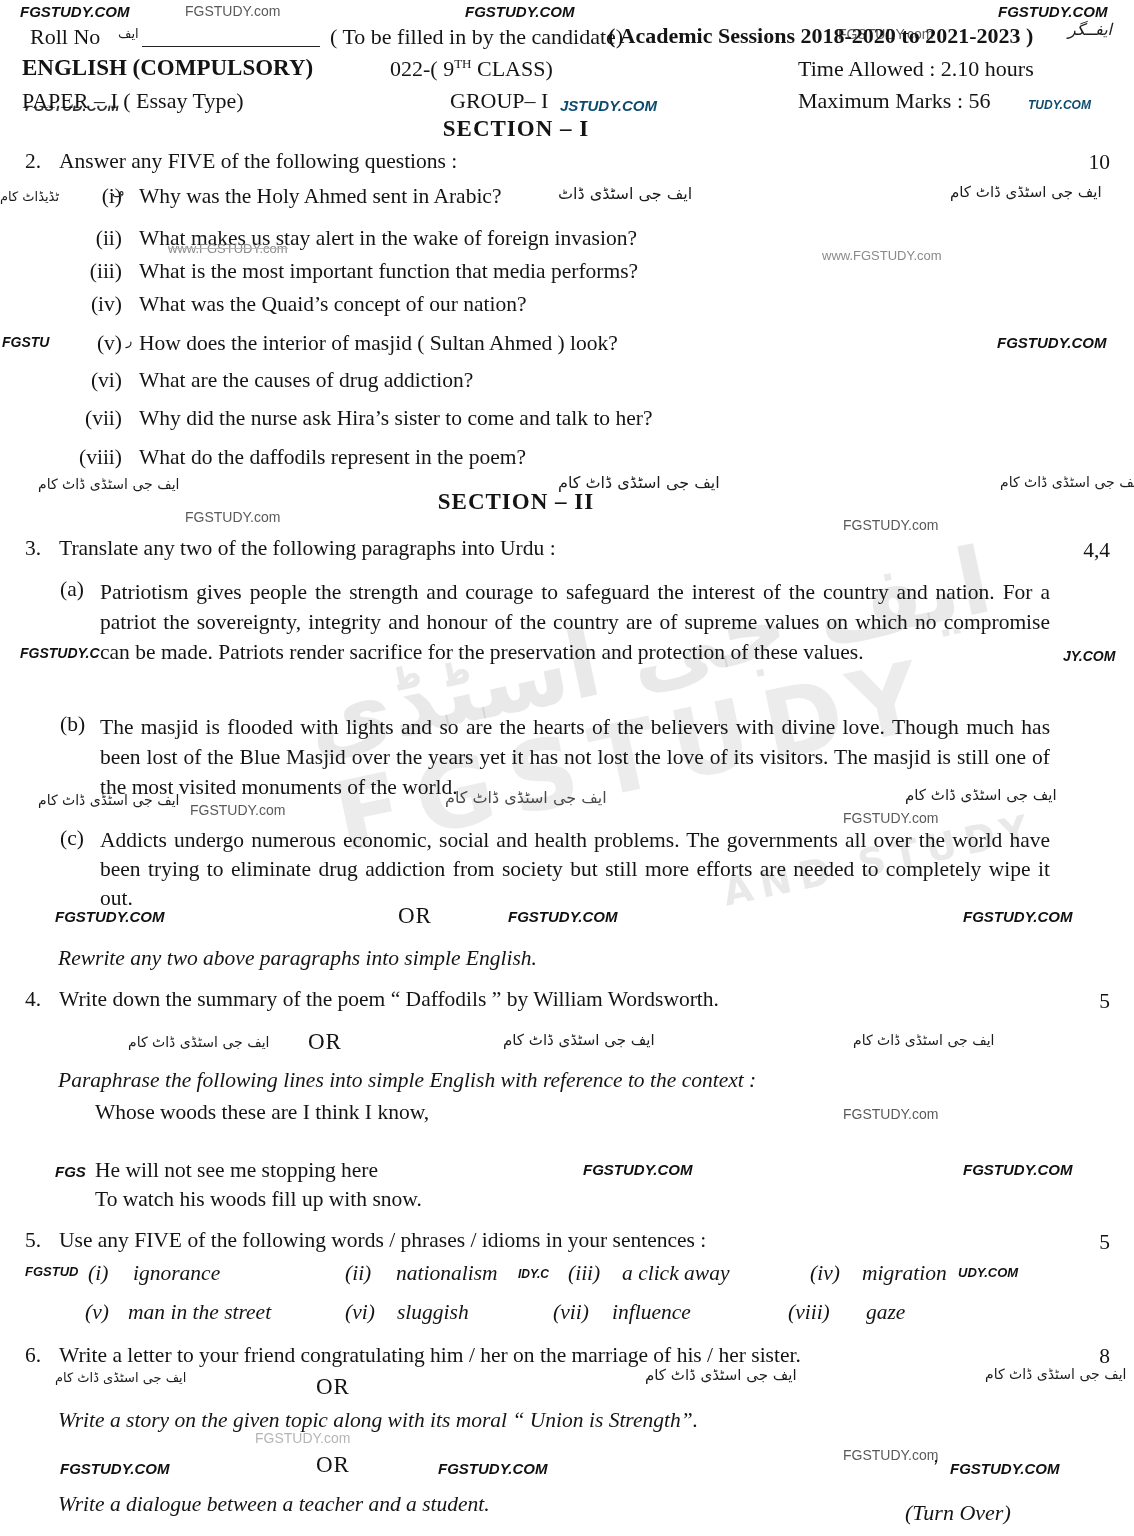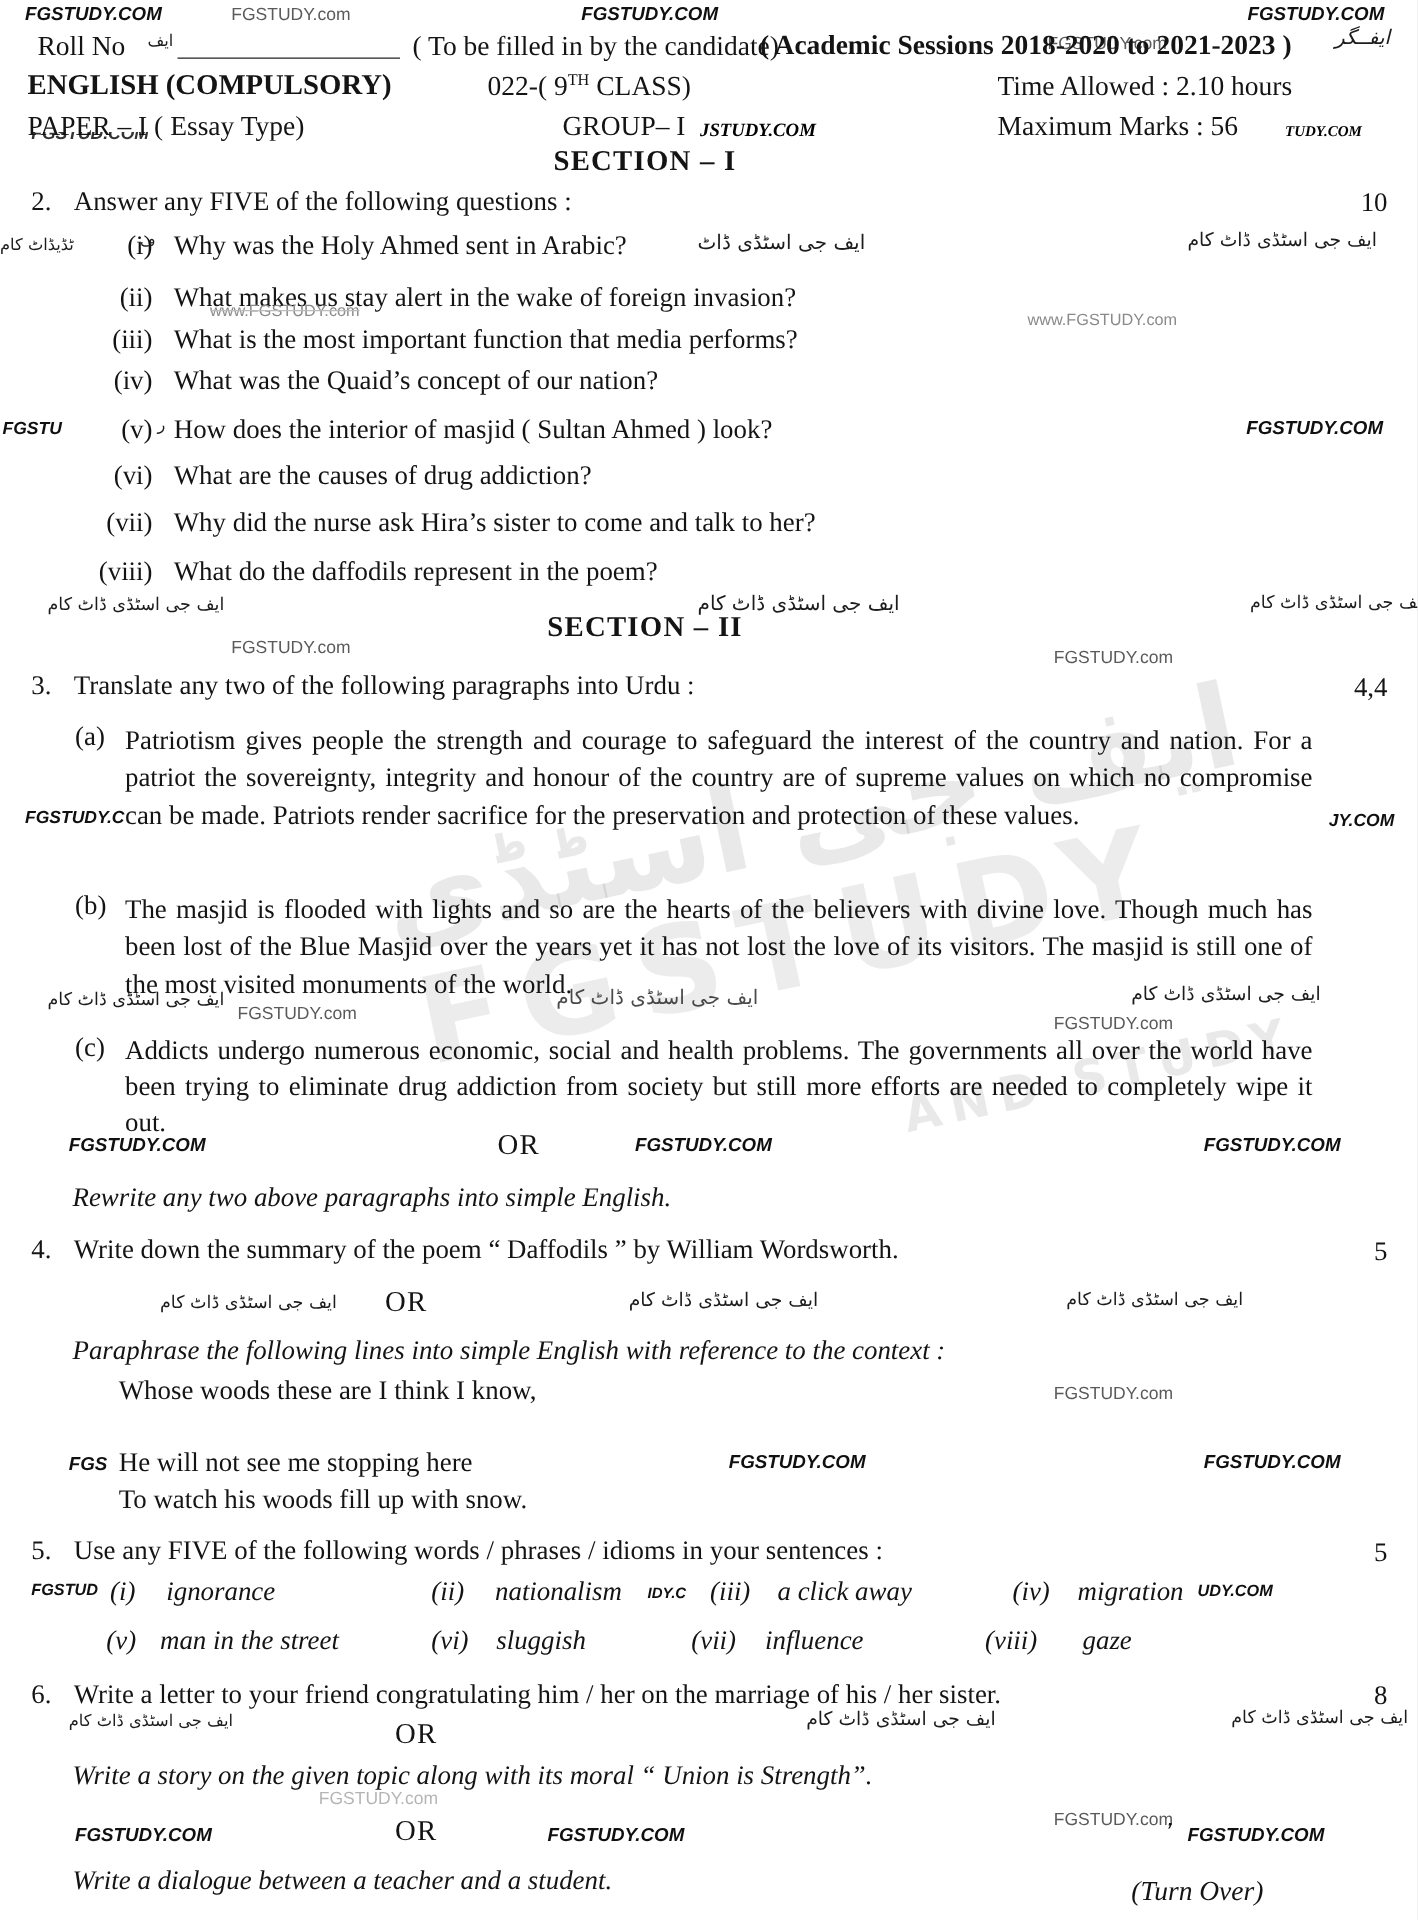--- a/index.html
+++ b/index.html
@@ -12,21 +12,21 @@
   .t{font-size:21.5px;font-style:italic;}
   .b{font-weight:700;}
   .hdr{font-size:22px;}
   .sec-title{font-weight:700;font-size:23px;letter-spacing:1px;padding-left:16px;}
   .marks{font-size:21.5px;text-align:right;width:60px;}
   
   .wm-b{font-family:"Liberation Sans",sans-serif;font-weight:700;font-style:italic;font-size:15px;color:#101010;}
   .wm-r{font-family:"Liberation Sans",sans-serif;font-size:14px;color:#5a5a5a;}
   .wm-www{font-family:"Liberation Sans",sans-serif;font-size:13px;color:#8a8a8a;text-decoration:line-through;text-decoration-color:#bbb;}
   .wm-u{font-family:"DejaVu Sans",sans-serif;font-size:14px;color:#1c1c1c;direction:rtl;}
-  .wm-part{font-family:Liberation Serif, serif;font-weight:700;font-style:italic;font-size:13px;color:#000000;}
+  .wm-part{font-family:Liberation Sans, sans-serif;font-weight:700;font-style:italic;font-size:13px;color:#0c4a6e;}
   .clipped{clip-path:inset(48% 0 0 0);opacity:.85;}
   .ghost{font-family:"DejaVu Sans",sans-serif;font-weight:700;pointer-events:none;}
   
   .para{white-space:normal;width:950px;text-align:justify;line-height:30px;font-size:21.5px;}
   .plabel{font-size:21.5px;}
   .qitem{display:flex;left:0;font-size:21.5px;}
   .qnum{width:122px;text-align:right;flex:none;}
   .qtext{margin-left:17px;}
   .mq{display:flex;left:25px;font-size:21.5px;}
   .mqnum{width:34px;flex:none;}

